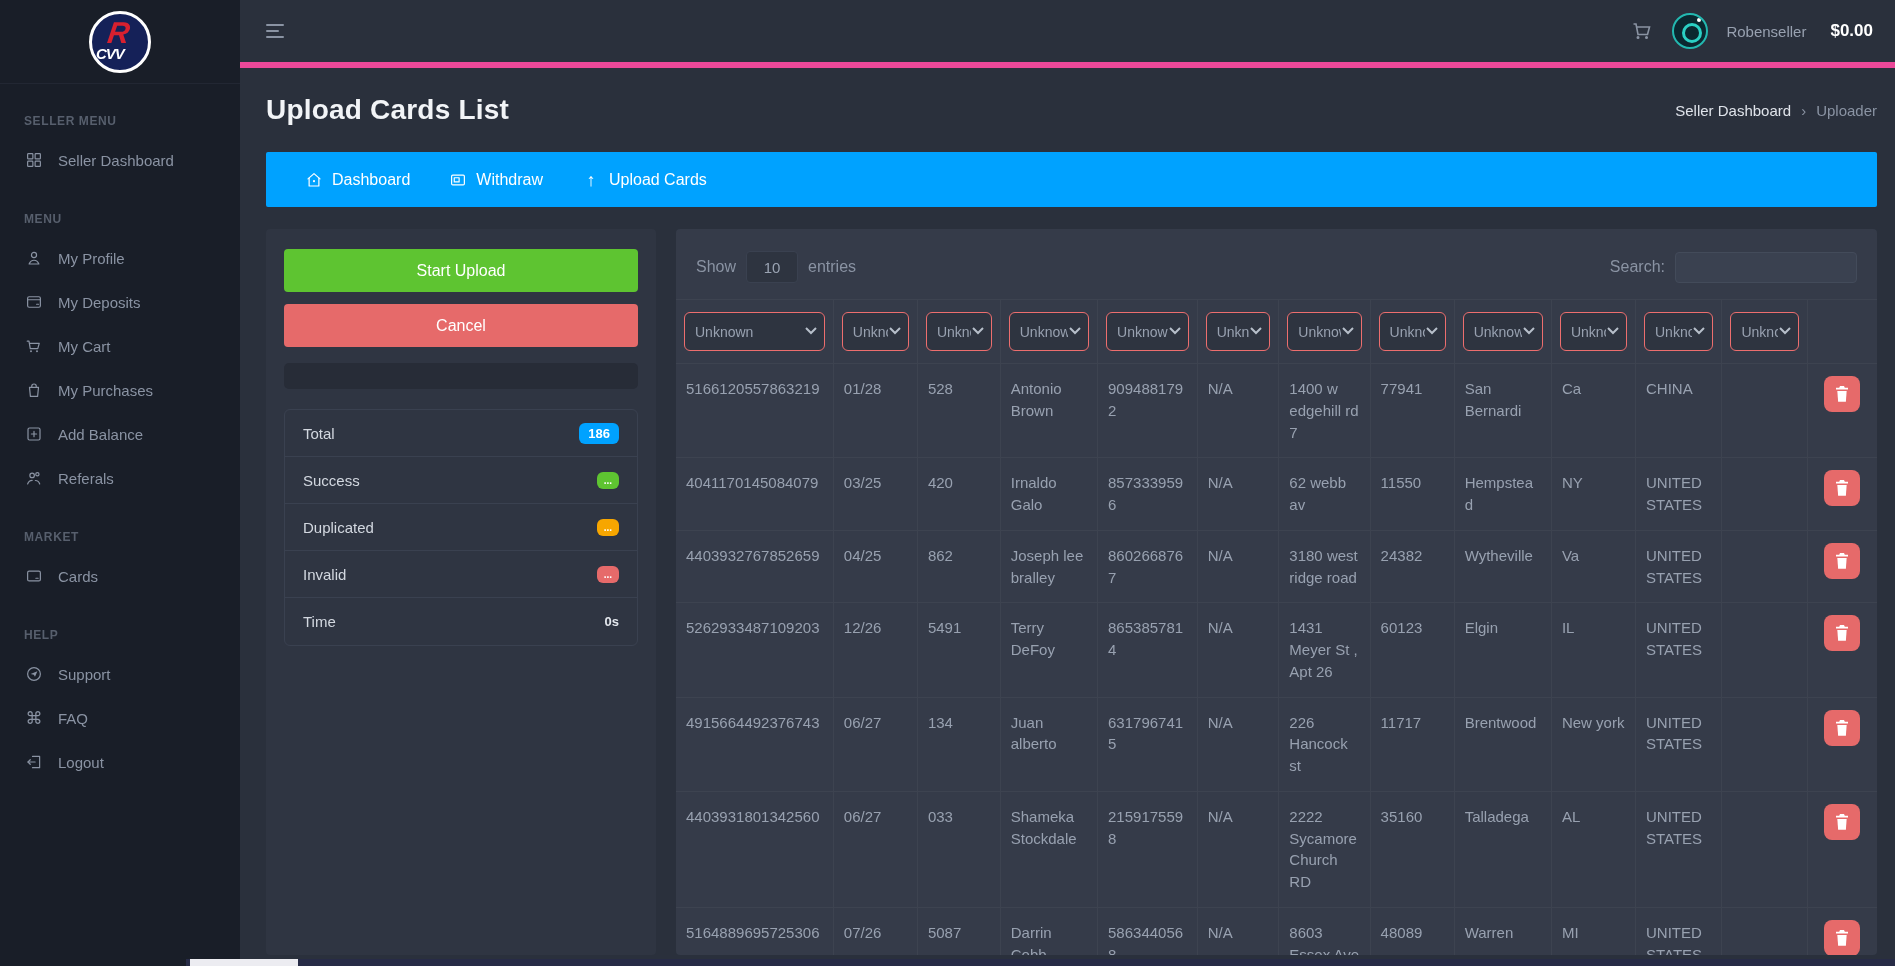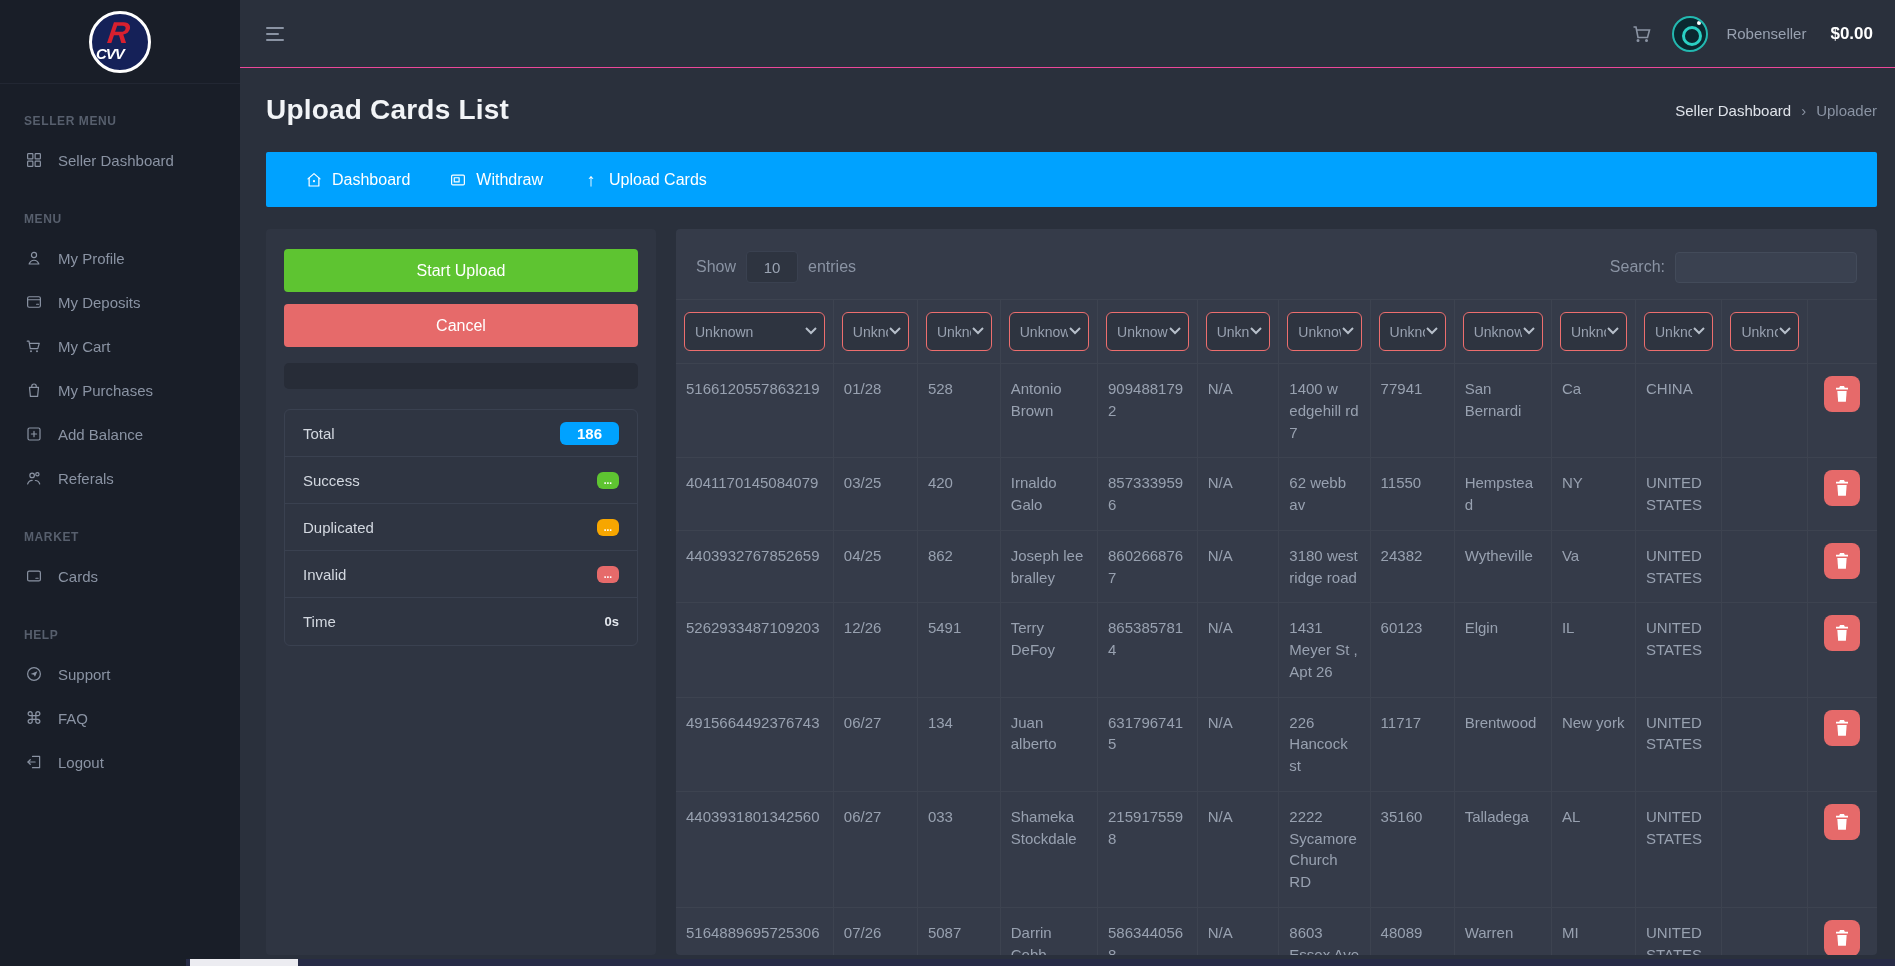--- a/index.html
+++ b/index.html
@@ -21,21 +21,21 @@
   .side-label { padding:20px 24px 10px 24px; font-size:12px; font-weight:bold;
     letter-spacing:.6px; color:#575f6d; }
   .side-item { display:flex; align-items:center; gap:14px; padding:12px 24px;
     color:#8a93a3; font-size:15px; cursor:pointer; text-decoration:none; }
   .side-icon { width:20px; height:20px; display:flex; align-items:center; justify-content:center; }
   .side-icon svg { stroke:#8a93a3; }
   .glyph { font-size:17px; line-height:1; }
 
   
   .main { flex:1; display:flex; flex-direction:column; min-width:0; }
-  .topbar { height:68px; min-height:68px; background:#2a303c; border-bottom:1px solid #ec4899;
+  .topbar { height:68px; min-height:68px; background:#2a303c; border-bottom:6px solid #ec4899;
     display:flex; align-items:center; justify-content:space-between; padding:0 22px 0 26px; }
   .hamburger { width:22px; cursor:pointer; }
   .hamburger span { display:block; height:2px; background:#8a93a3; margin:4px 0; border-radius:1px; }
   .hamburger span:nth-child(1){ width:18px; }
   .hamburger span:nth-child(2){ width:13px; }
   .hamburger span:nth-child(3){ width:18px; }
   .top-right { display:flex; align-items:center; gap:18px; }
   .cart-btn { color:#8a93a3; display:flex; cursor:pointer; }
   .avatar { width:36px; height:36px; border-radius:50%; background:#0b2830;
     border:2px solid #23b8b0; position:relative; overflow:hidden; }
@@ -69,21 +69,21 @@
   .btn { display:block; width:100%; border:none; border-radius:4px; height:43px;
     color:#fff; font-size:16px; font-family:inherit; cursor:pointer; }
   .btn-start { background:#5ec431; }
   .btn-cancel { background:#e66a6a; margin-top:12px; }
   .progress { margin-top:16px; height:26px; background:#272c37; border-radius:5px; }
   .stat-list { margin-top:20px; border:1px solid #3a4150; border-radius:6px; }
   .stat-row { display:flex; align-items:center; justify-content:space-between;
     height:47px; padding:0 18px; border-bottom:1px solid #3a4150; }
   .stat-row:last-child { border-bottom:none; }
   .stat-label { color:#d3d8e0; font-size:15px; }
-  .badge { border-radius:6px; color:#fff; font-weight:bold; font-size:15px; padding:3px 17px; }
+  .badge { border-radius:6px; color:#fff; font-weight:bold; font-size:13px; padding:3px 9px; }
   .badge.blue { background:#00a2ff; }
   .badge.green { background:#5ec431; font-size:10px; padding:3px 7px; }
   .badge.yellow { background:#f7a600; font-size:10px; padding:3px 7px; }
   .badge.red { background:#e66a6a; font-size:10px; padding:3px 7px; }
   .badge.none { background:transparent; color:#e4e8ee; font-size:13px; padding:0; }
 
   
   .table-card { flex:1; background:#353b49; border-radius:4px; padding:16px 0 0 0;
     min-width:0; overflow:hidden; }
   .table-controls { display:flex; align-items:center; justify-content:space-between;

